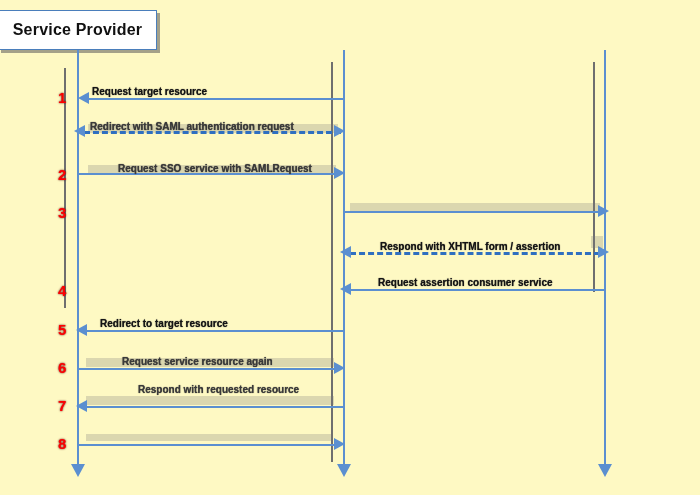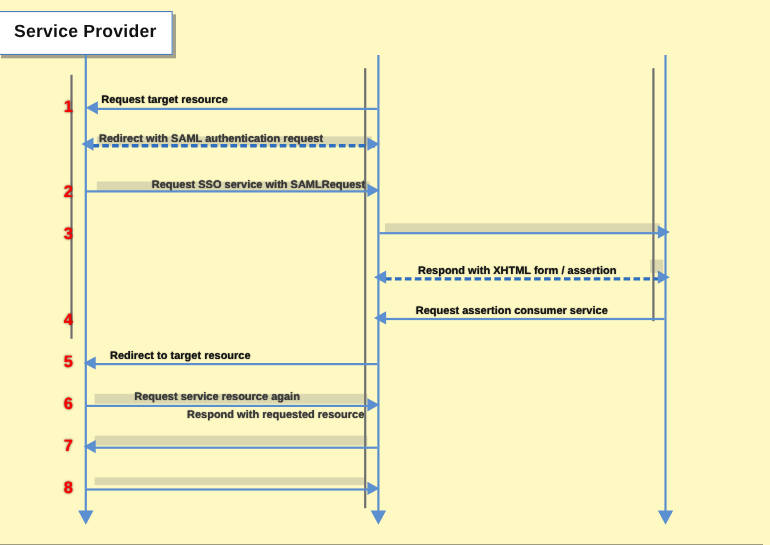--- a/index.html
+++ b/index.html
@@ -134,21 +134,21 @@
 
   <div class="label-strip" style="left:88px;top:124px;width:250px;"></div>
   <div class="msg dashed" style="left:84px;top:131px;width:257px;"></div>
   <div class="arrowhead left" style="left:74px;top:125px;"></div>
   <div class="arrowhead right" style="left:334px;top:125px;"></div>
   <div class="msg-label faint" style="left:90px;top:121px;">Redirect with SAML authentication request</div>
 
   <div class="label-strip" style="left:88px;top:165px;width:248px;"></div>
   <div class="msg" style="left:78px;top:173px;width:258px;"></div>
   <div class="arrowhead right" style="left:334px;top:167px;"></div>
-  <div class="msg-label faint" style="left:118px;top:163px;margin-left:20px;">Request SSO service with SAMLRequest</div>
+  <div class="msg-label faint" style="left:118px;top:163px;">Request SSO service with SAMLRequest</div>
 
   <div class="label-strip" style="left:350px;top:203px;width:250px;"></div>
   <div class="msg" style="left:345px;top:211px;width:257px;"></div>
   <div class="arrowhead right" style="left:598px;top:205px;"></div>
 
   <div class="msg dashed" style="left:350px;top:252px;width:250px;"></div>
   <div class="arrowhead left" style="left:340px;top:246px;"></div>
   <div class="arrowhead right" style="left:598px;top:246px;"></div>
   <div class="msg-label veryfaint" style="left:380px;top:241px;">Respond with XHTML form / assertion</div>
   <div class="label-strip" style="left:591px;top:236px;width:12px;height:12px;"></div>
@@ -162,19 +162,19 @@
   <div class="msg-label veryfaint" style="left:100px;top:318px;">Redirect to target resource</div>
 
   <div class="label-strip" style="left:86px;top:358px;width:248px;"></div>
   <div class="msg" style="left:78px;top:368px;width:258px;"></div>
   <div class="arrowhead right" style="left:334px;top:362px;"></div>
   <div class="msg-label faint" style="left:122px;top:356px;">Request service resource again</div>
 
   <div class="label-strip" style="left:86px;top:396px;width:248px;"></div>
   <div class="msg" style="left:84px;top:406px;width:259px;"></div>
   <div class="arrowhead left" style="left:76px;top:400px;"></div>
-  <div class="msg-label faint" style="left:138px;top:372px;margin-left:32px;">Respond with requested resource</div>
+  <div class="msg-label faint" style="left:138px;top:384px;">Respond with requested resource</div>
 
   <div class="label-strip" style="left:86px;top:434px;width:246px;height:7px;"></div>
   <div class="msg" style="left:78px;top:444px;width:258px;"></div>
   <div class="arrowhead right" style="left:334px;top:438px;"></div>
 
 </div>
 
 </body></html>

